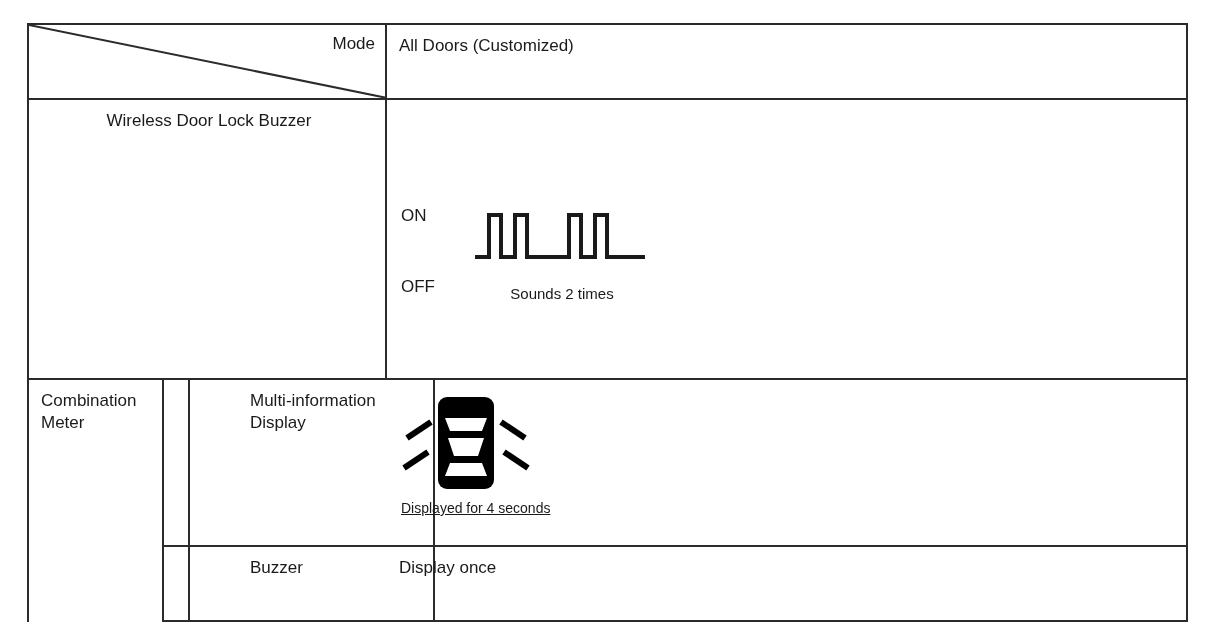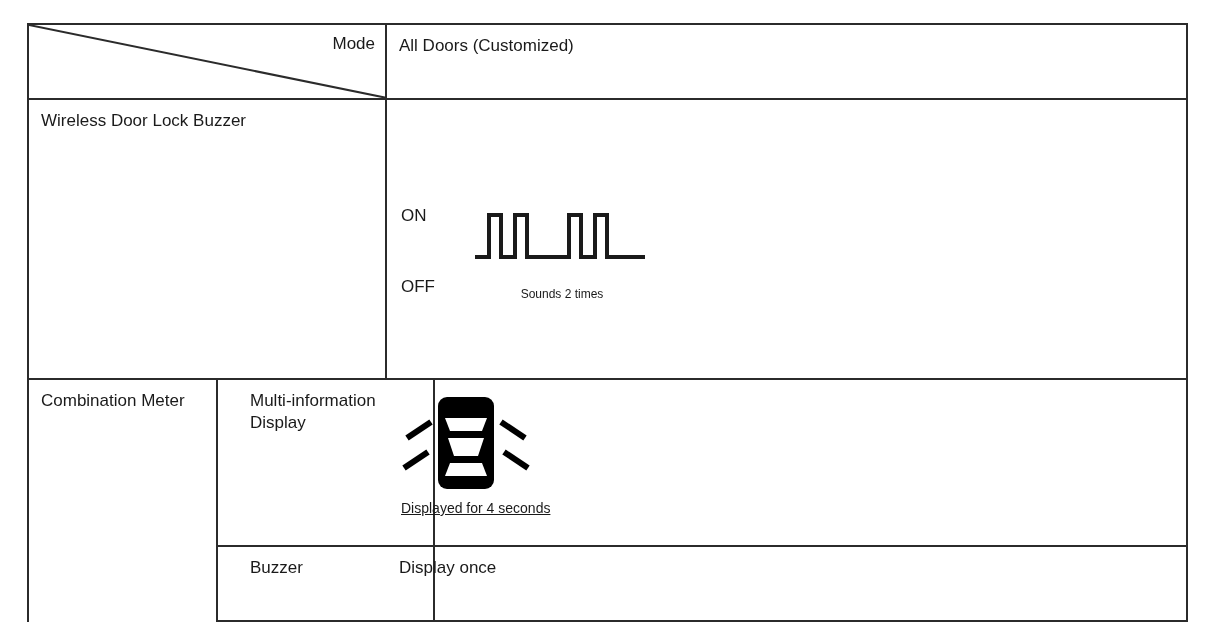--- a/index.html
+++ b/index.html
@@ -38,20 +38,21 @@
   .row-last     { top: 522px; height: 75px; border-radius: 10px; }
 
   
   .col-label-full {
     position: absolute;
     left: 0; top: 0;
     width: 358px;
     height: 100%;
     box-sizing: border-box;
     border-right: 2px solid #2b2b2b;
+    text-align: center;
   }
   .col-label-a {
     position: absolute;
     left: 0; top: 0;
     width: 161px;
     height: 100%;
     box-sizing: border-box;
     border-right: 2px solid #2b2b2b;
   }
   .col-label-b {
@@ -70,21 +71,21 @@
     height: 100%;
     box-sizing: border-box;
     padding-left: 35px;
   }
 
   
   .meter-span {
     position: absolute;
     left: 0;
     top: 355px;
-    width: 189px;
+    width: 135px;
     height: 242px;
     box-sizing: border-box;
     border-right: 2px solid #2b2b2b;
     z-index: 3;
     background: #ffffff;
   }
 
   .cell-text {
     font-size: 17px;
     line-height: 22px;
@@ -127,21 +128,21 @@
   }
   .lbl-on  { position: absolute; left: 0; top: 0px; }
   .lbl-off { position: absolute; left: 0; top: 55px; margin-top: 16px; }
   .wave-svg { position: absolute; left: 72px; top: 4px; }
   .wave-caption {
     position: absolute;
     left: 72px;
     top: 78px;
     width: 178px;
     text-align: center;
-    font-size: 12px;
+    font-size: 15px;
     line-height: 22px;
   }
 
   
   .icon-block {
     position: absolute;
     left: 14px;
     top: 14px;
     width: 420px;
     height: 130px;

